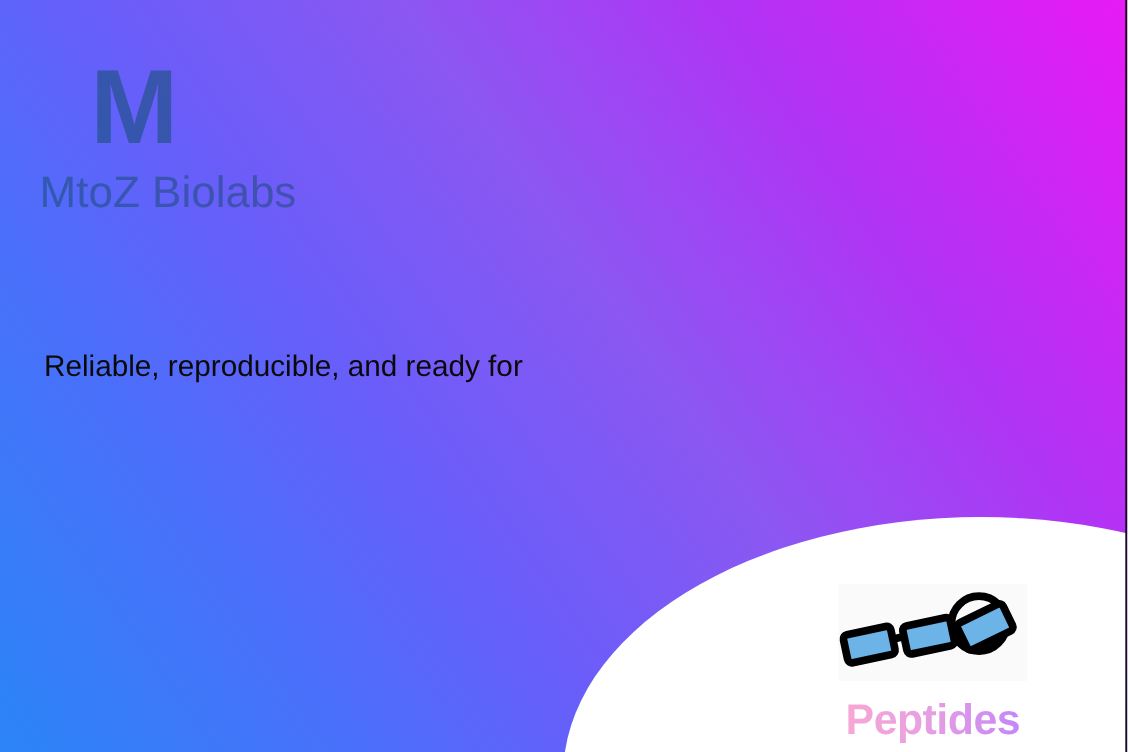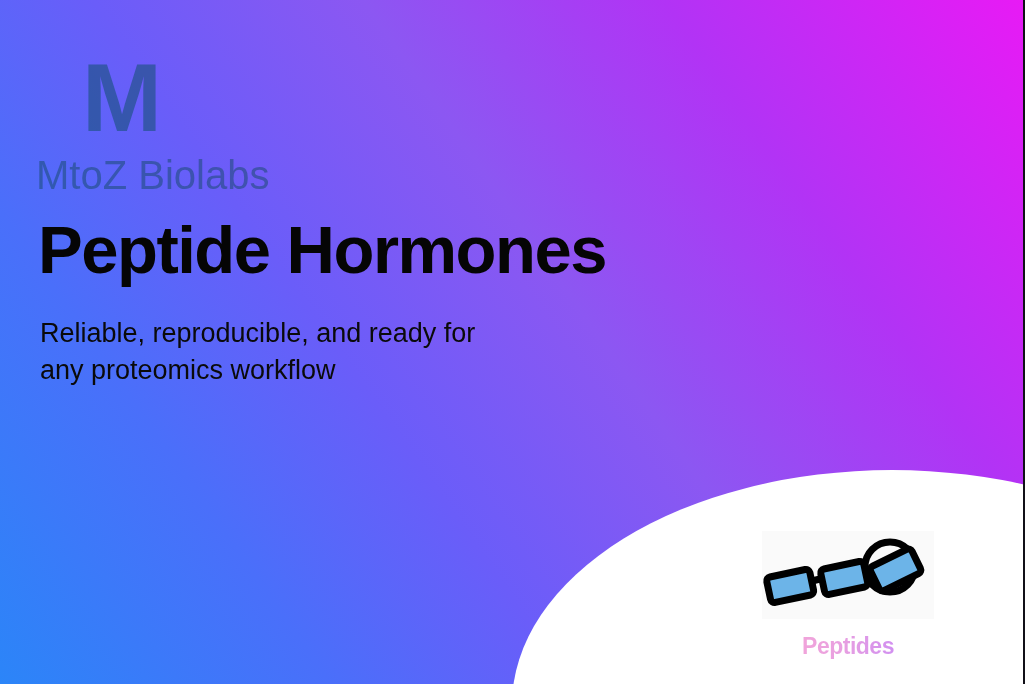--- a/index.html
+++ b/index.html
@@ -111,21 +111,21 @@
     text-align: center;
   }
   .badge-art {
     width: 172px;
     height: 88px;
     background: #fafafa;
     display: block;
   }
   .badge-label {
     margin-top: 14px;
-    font-size: 23px;
+    font-size: 39px;
     font-weight: bold;
     letter-spacing: -0.5px;
     background: linear-gradient(90deg, #f9a8d4 0%, #e9a0e0 45%, #c084fc 100%);
     -webkit-background-clip: text;
     background-clip: text;
     color: transparent;
     -webkit-text-fill-color: transparent;
   }
 </style>
 </head>
@@ -133,25 +133,23 @@
 
 <div class="slide">
 
   <div class="white-blob"></div>
 
   <div class="logo">
     <div class="logo-mark">M</div>
     <div class="logo-word">MtoZ Biolabs</div>
   </div>
 
-  <div class="headline">Peptide Hormones</div>
 
   <div class="subtitle">
     <span class="line">Reliable, reproducible, and ready for</span>
-    <span class="line">any proteomics workflow</span>
   </div>
 
   <div class="badge">
     <svg class="badge-art" viewBox="0 0 172 88">
       <rect x="0" y="0" width="172" height="88" fill="#fafafa"></rect>
 
       <line x1="42" y1="52" x2="58" y2="48" stroke="#000" stroke-width="7" stroke-linecap="round"></line>
       <line x1="94" y1="44" x2="110" y2="40" stroke="#000" stroke-width="7" stroke-linecap="round"></line>
 
       <circle cx="128" cy="36" r="25" fill="none" stroke="#000" stroke-width="7"></circle>

